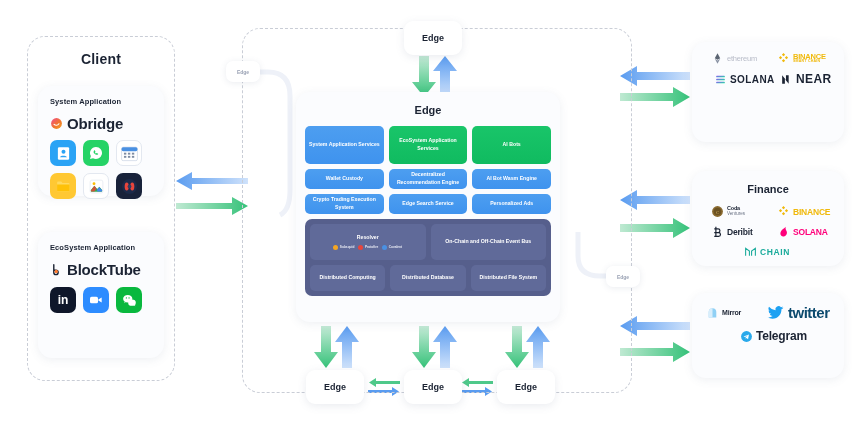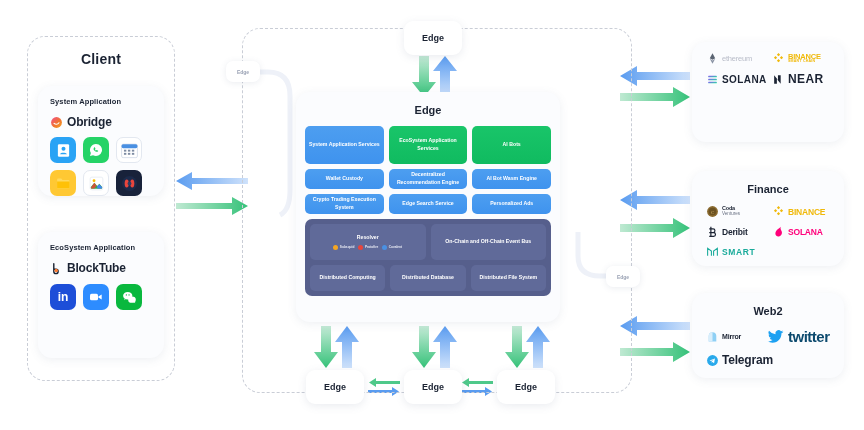--- a/index.html
+++ b/index.html
@@ -43,21 +43,21 @@
   .panel-title {
     font-size: 11px; font-weight: 700; color: #1b2333;
     text-align: center; margin-top: 12px;
   }
 
   
   #sysapp-card  { left: 38px; top: 86px; width: 126px; height: 110px; }
   #ecoapp-card  { left: 38px; top: 232px; width: 126px; height: 126px; }
 
   .brand-row { display: flex; align-items: center; gap: 4px; margin: 9px 0 0 12px; }
-  .brand-name { font-size: 12px; font-weight: 700; color: #1b2333; letter-spacing: -.2px; }
+  .brand-name { font-size: 15px; font-weight: 700; color: #1b2333; letter-spacing: -.2px; }
 
   .icon-grid {
     display: grid; grid-template-columns: repeat(3, 26px);
     gap: 7px; margin: 8px 0 0 12px;
   }
   .app-icon {
     width: 26px; height: 26px; border-radius: 7px;
     display: flex; align-items: center; justify-content: center;
     font-size: 13px; color: #fff; position: relative;
   }
@@ -122,21 +122,21 @@
   #edge-bot-2  { left: 404px; top: 370px; width: 58px; height: 34px; }
   #edge-bot-3  { left: 497px; top: 370px; width: 58px; height: 34px; }
   #edge-left-small { left: 226px; top: 61px; width: 34px; height: 21px; }
   #edge-right-small{ left: 606px; top: 266px; width: 34px; height: 21px; }
 
   
   #blockchain-panel { left: 692px; top: 42px;  width: 152px; height: 100px; }
   #finance-panel    { left: 692px; top: 171px; width: 152px; height: 95px;  }
   #web2-panel       { left: 692px; top: 293px; width: 152px; height: 85px;  }
 
-  .logo-grid { display: flex; flex-wrap: wrap; gap: 7px 10px; margin: 10px 0 0 14px; }
+  .logo-grid { display: flex; flex-wrap: wrap; gap: 7px 10px; margin: 10px 0 0 14px; justify-content: center; }
   .logo-item { display: flex; align-items: center; gap: 3px; }
   .logo-mark { width: 13px; height: 13px; display: block; flex: none; }
   .logo-text { font-size: 8px; font-weight: 700; letter-spacing: -.2px; white-space: nowrap; }
 </style>
 </head>
 <body>
 
 <div class="canvas">
 
   <svg width="864" height="430" style="position:absolute;left:0;top:0;pointer-events:none">
@@ -312,21 +312,21 @@
     <div class="brand-row">
       <svg class="logo-mark" viewBox="0 0 24 24">
         <path d="M7 3v14.5a4 4 0 1 0 4-4H8.6" stroke="#1b2333" stroke-width="2.6" fill="none" stroke-linecap="round"></path>
         <circle cx="11.5" cy="15.5" r="3.2" fill="#ff7a2f"></circle>
       </svg>
       <span class="brand-name">BlockTube</span>
     </div>
 
 
     <div class="icon-grid" style="grid-template-columns:repeat(3,26px);margin-top:9px">
-      <div class="app-icon" style="background:#1d4ed8;font-size:12px;font-weight:700;font-family:'Liberation Sans',sans-serif">in</div>
+      <div class="app-icon" style="background:#0f172a;font-size:12px;font-weight:700;font-family:'Liberation Sans',sans-serif">in</div>
       <div class="app-icon" style="background:#2d8cff">
         <svg width="16" height="16" viewBox="0 0 24 24">
             <rect x="3" y="7" width="12" height="10" rx="2.4" fill="#fff"></rect>
             <path d="M15.5 11.3l5-3.1v7.6l-5-3.1z" fill="#fff"></path>
           </svg>
       </div>
       <div class="app-icon" style="background:#09b83e">
         <svg width="17" height="17" viewBox="0 0 24 24">
             <ellipse cx="9.5" cy="9.5" rx="6.5" ry="5.4" fill="#fff"></ellipse>
             <path d="M6.5 14l-2 2 .6-2.4z" fill="#fff"></path>
@@ -471,27 +471,26 @@
       <div class="logo-item" style="width:62px">
         <svg class="logo-mark" viewBox="0 0 24 24">
           <path d="M8 20c-3-3-2-8 1-11 2-2 5-3 7-6-1 4 1 6 2 9 1.5 4-1 8-5 9-2 .4-4 0-5-1z" fill="#ff007a"></path>
         </svg>
         <span class="logo-text" style="color:#ff007a;font-size:8.5px">SOLANA</span>
       </div>
       <div class="logo-item" style="width:62px">
         <svg class="logo-mark" viewBox="0 0 24 24">
           <path d="M3 20V6l7 5V20M21 20V6l-7 5v9" stroke="#1aab9b" stroke-width="2" fill="none"></path>
         </svg>
-        <span class="logo-text" style="color:#1aab9b;font-size:8.5px;letter-spacing:.6px">SMART</span>
+        <span class="logo-text" style="color:#1aab9b;font-size:8.5px;letter-spacing:.6px">CHAIN</span>
       </div>
     </div>
   </div>
 
   <div class="card" id="web2-panel">
-    <div class="panel-title">Web2</div>
     <div class="logo-grid">
       <div class="logo-item" style="width:50px">
         <svg class="logo-mark" viewBox="0 0 24 24">
           <path d="M5 21V11a7 7 0 0 1 14 0v10z" fill="#8fd0f5"></path>
           <path d="M5 21V11a7 7 0 0 1 7-7v17z" fill="#d9eefb"></path>
         </svg>
         <span class="logo-text" style="color:#1b2333;font-size:7px">Mirror</span>
       </div>
       <div class="logo-item" style="width:78px">
         <svg style="width:19px;height:19px;flex:none" viewBox="0 0 24 24">

